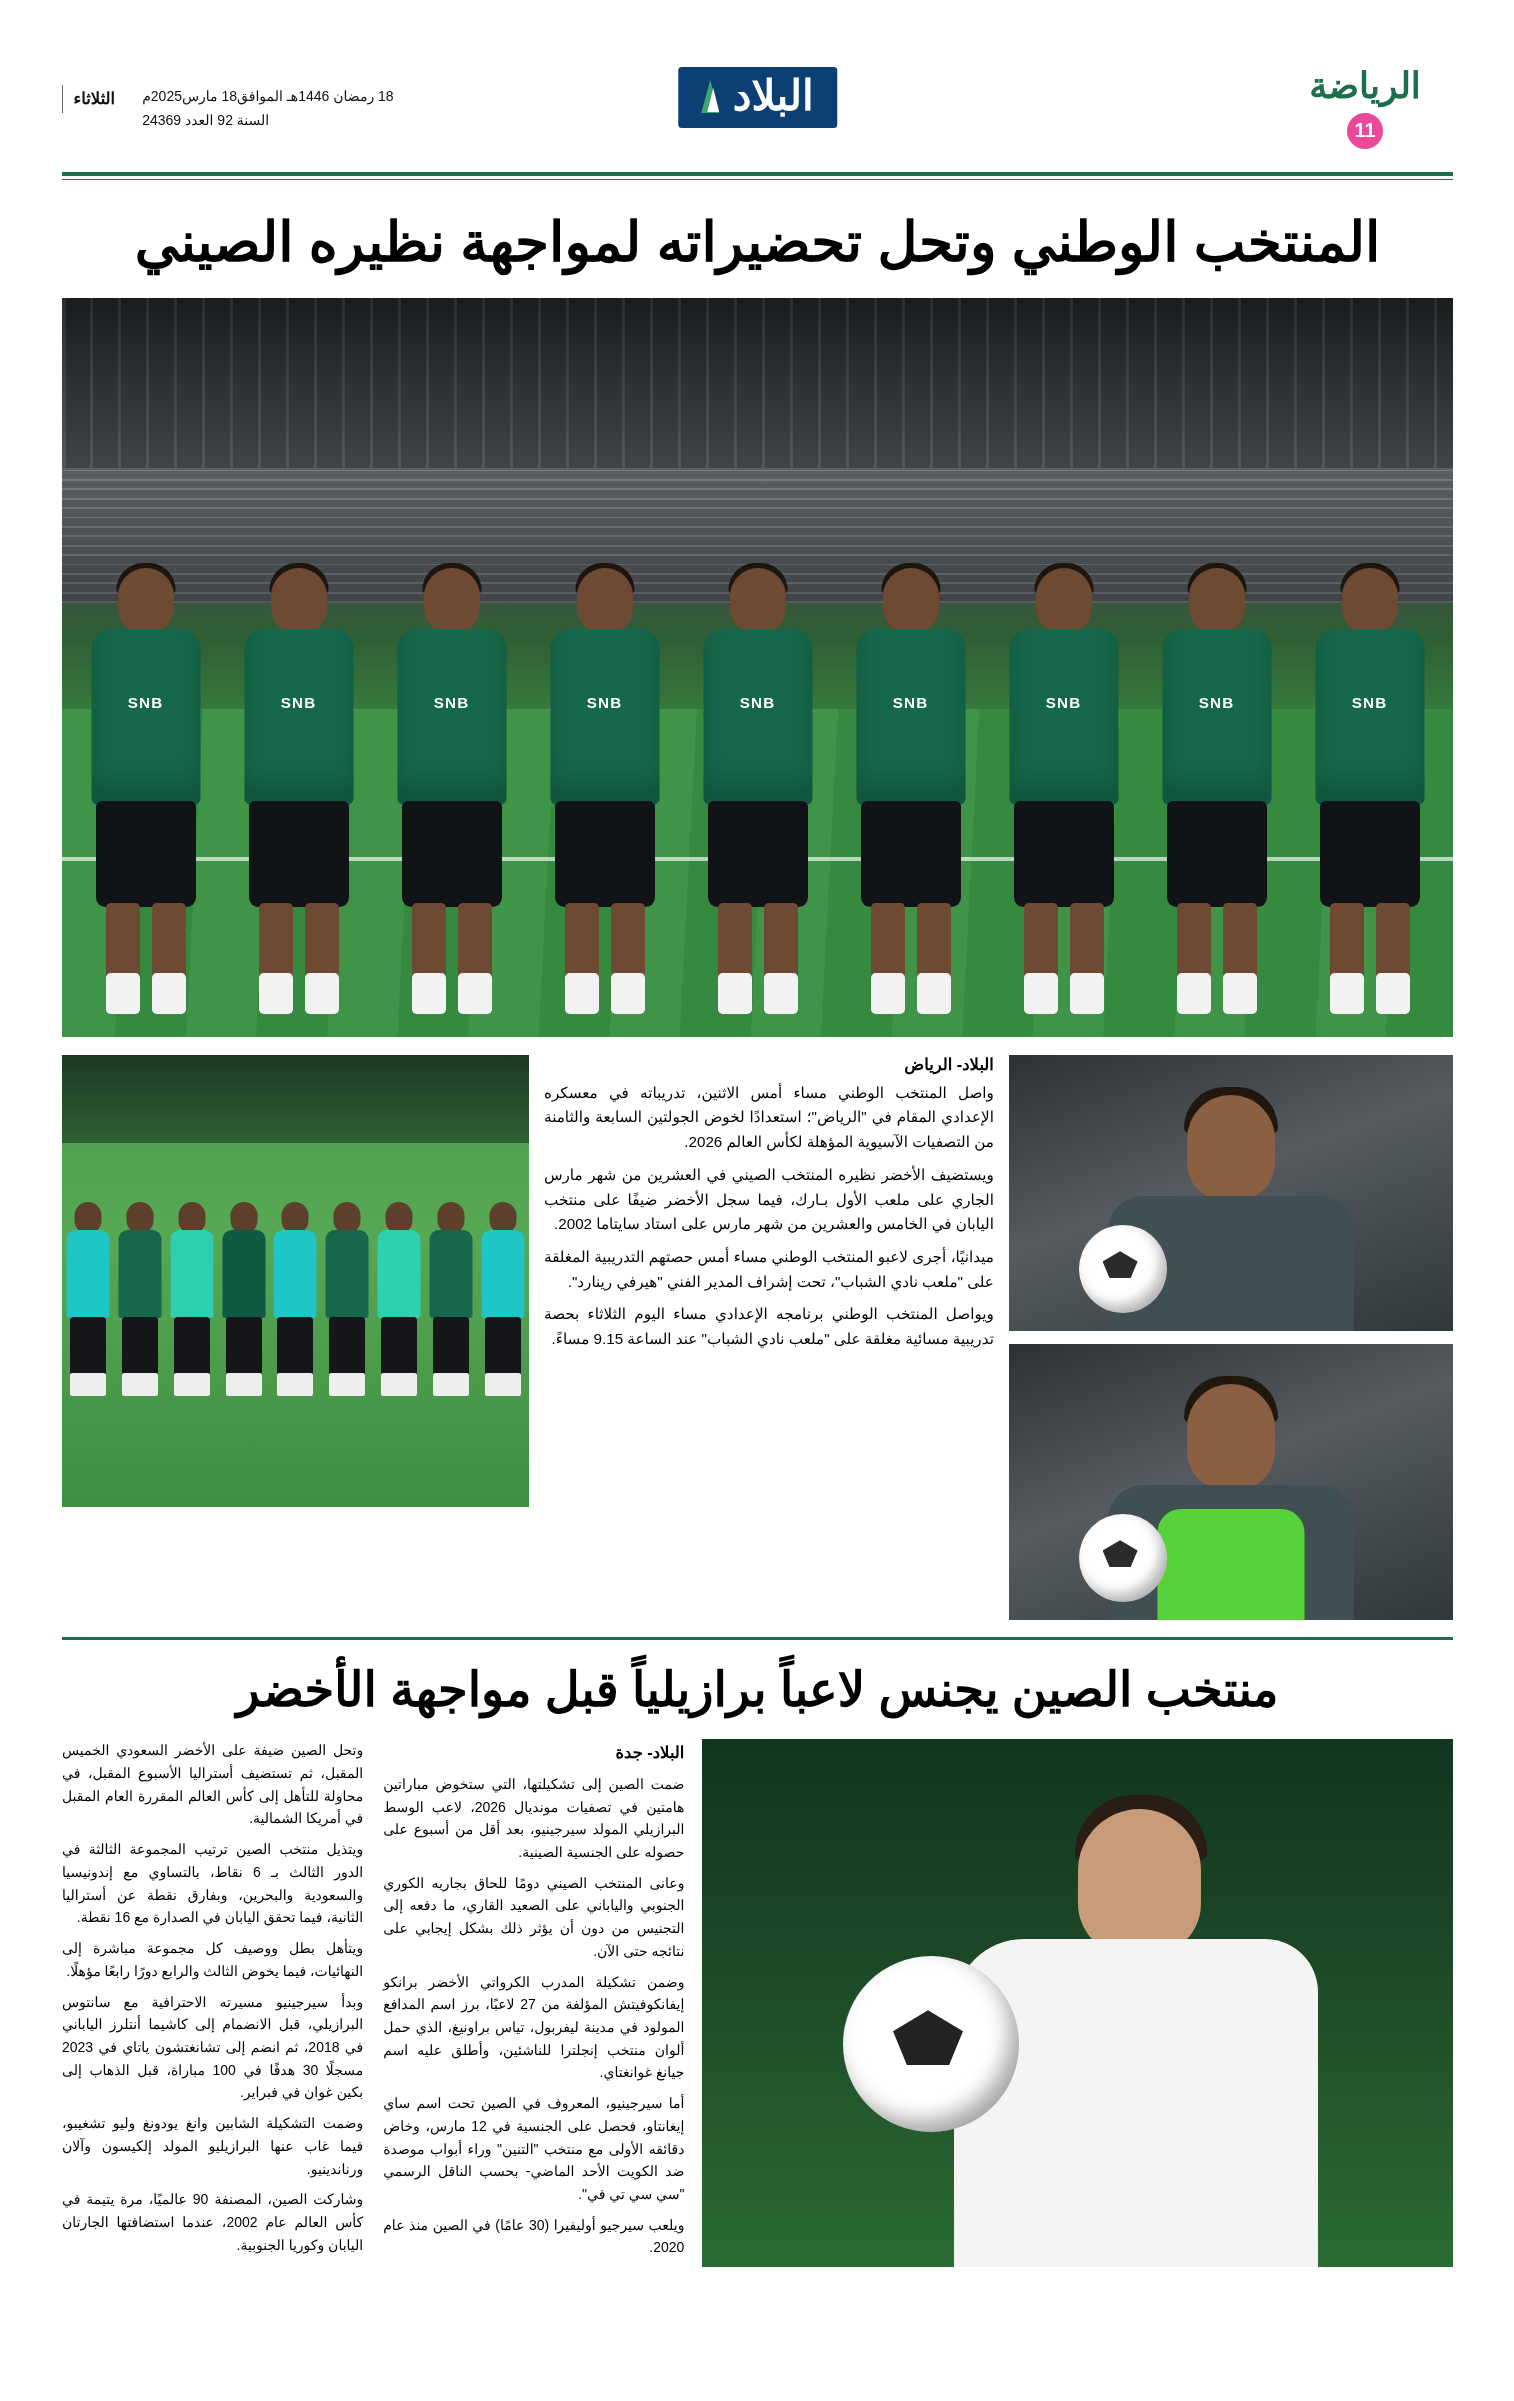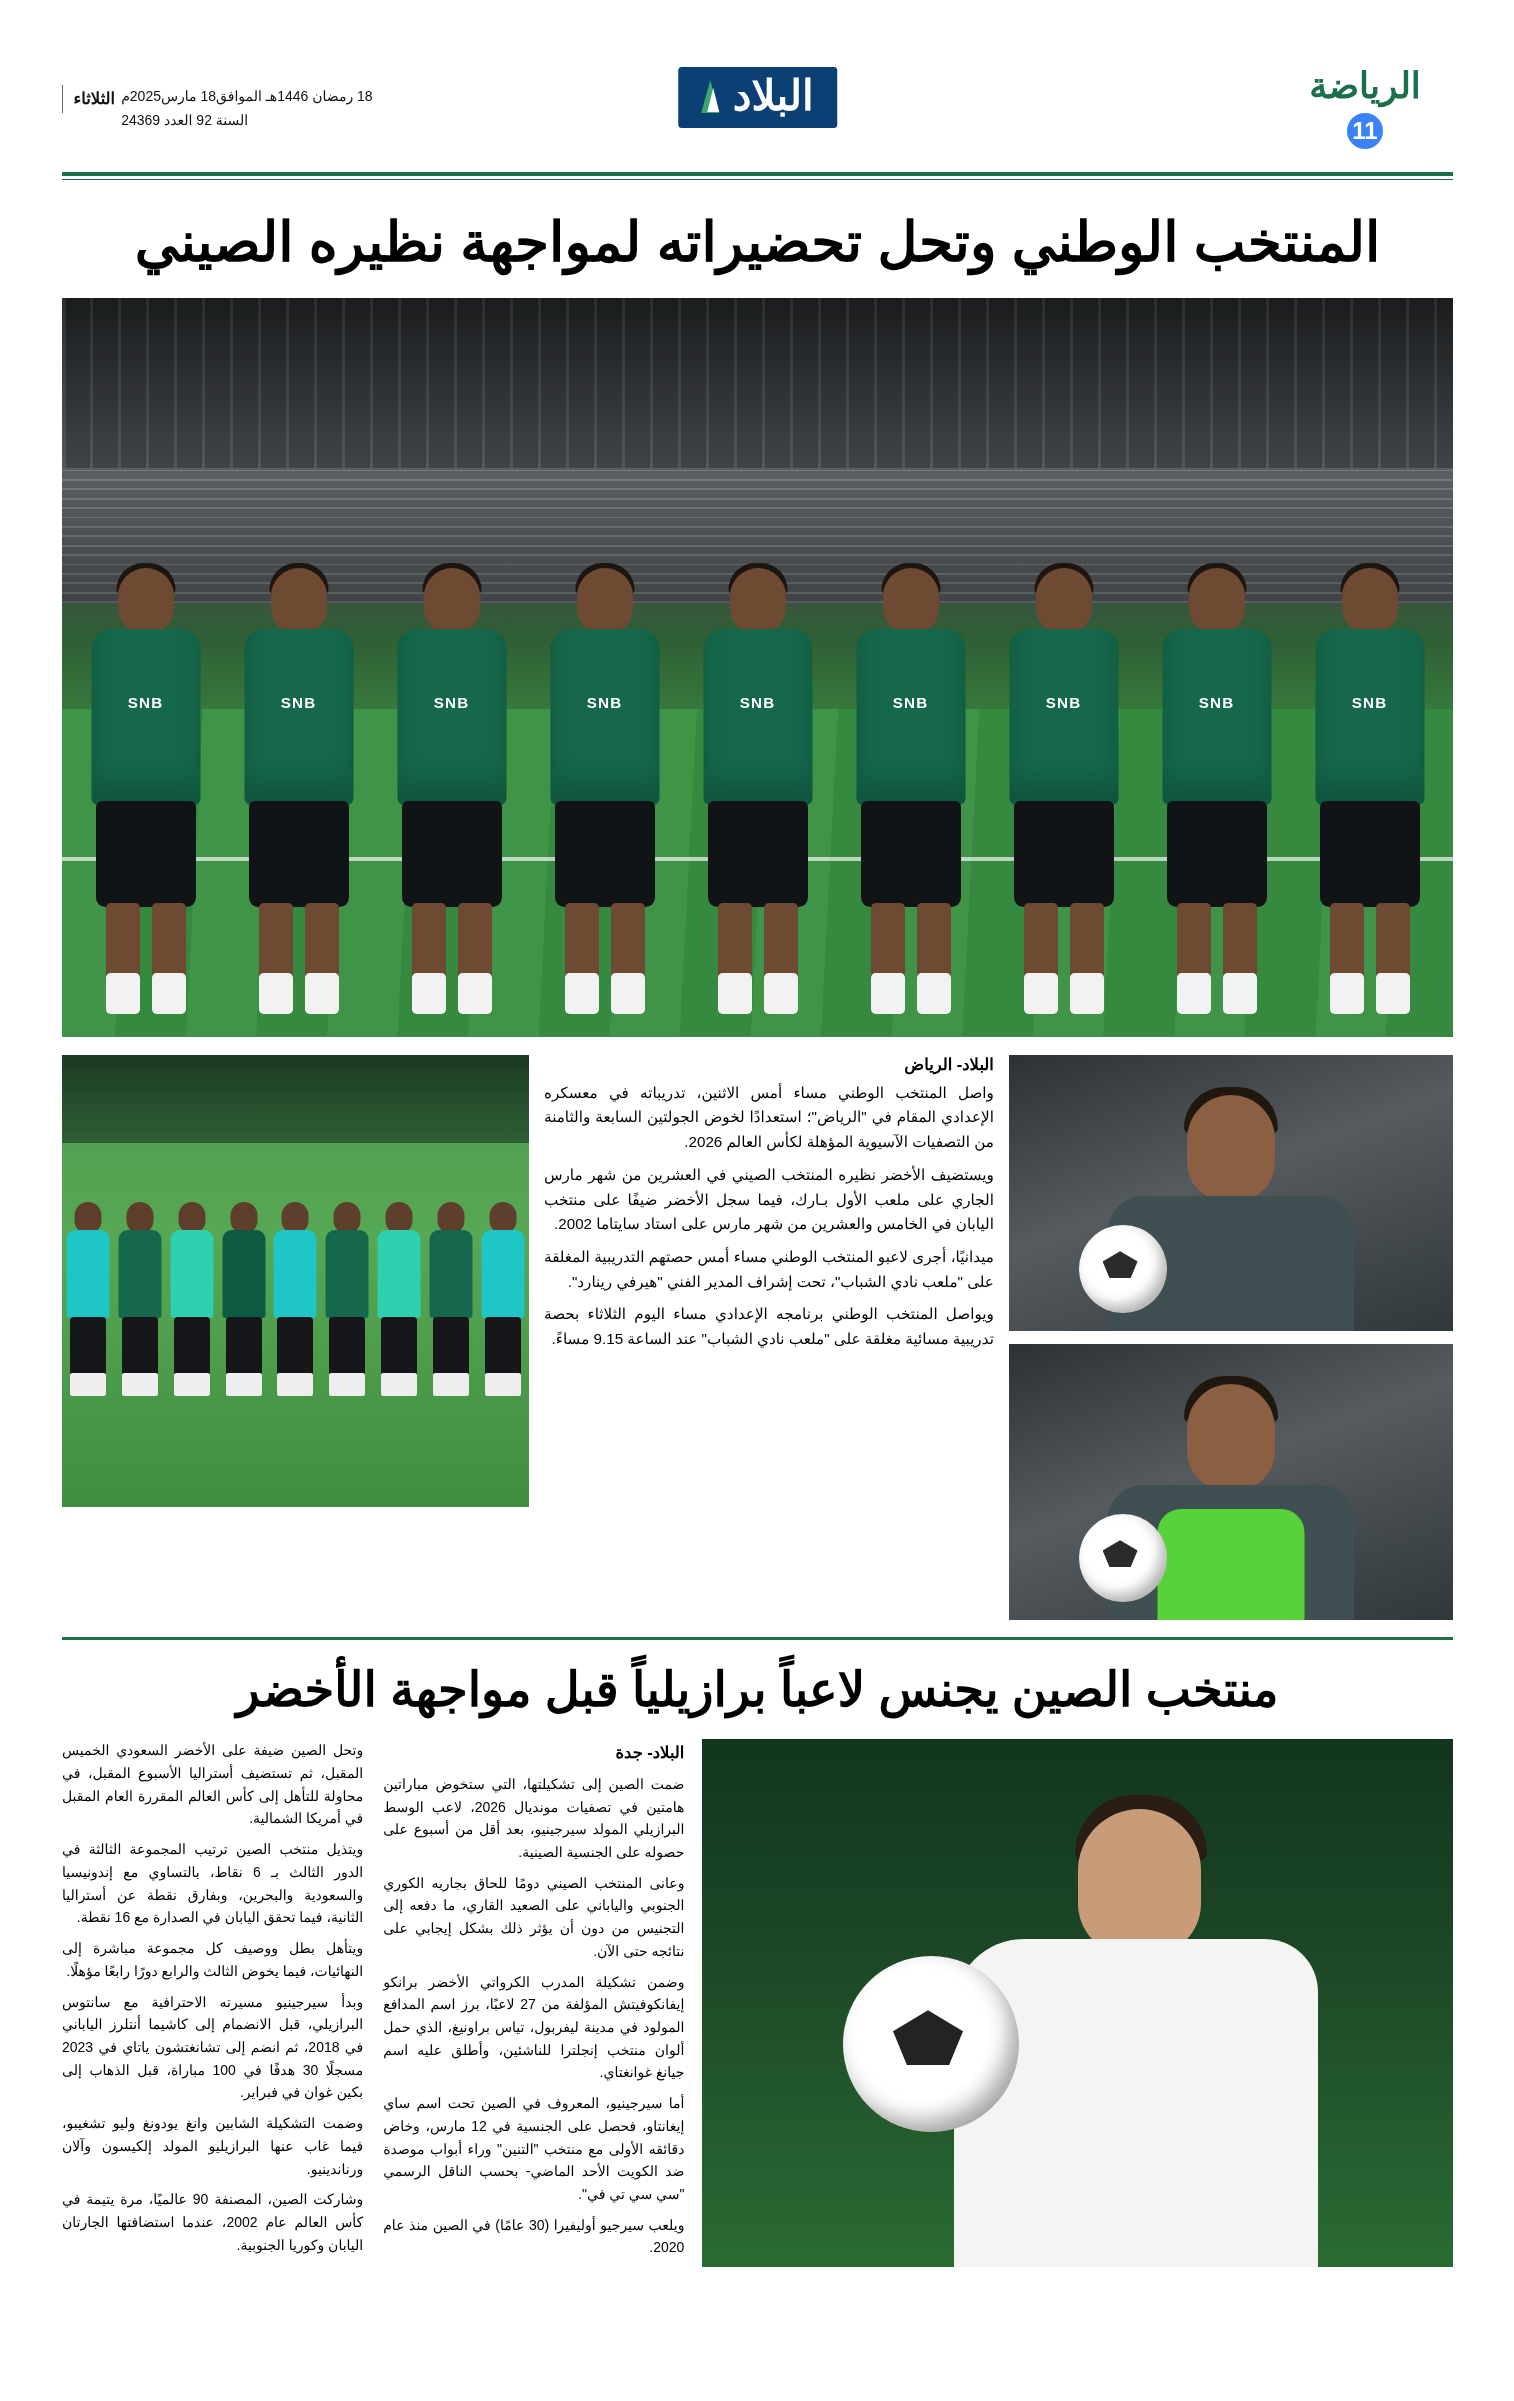--- a/index.html
+++ b/index.html
@@ -44,23 +44,23 @@
     font-weight: bold;
     color: #1b6f4a;
     letter-spacing: -0.6px;
     line-height: 1;
   }
   .page-number-circle {
     margin-top: 8.2px;
     width: 36px;
     height: 36px;
     border-radius: 50%;
-    background: #3b82f6;
+    background: #ec4899;
     color: #fff;
-    font-size: 24px;
+    font-size: 20px;
     font-weight: bold;
     display: flex;
     align-items: center;
     justify-content: center;
   }
   .logo-wrap {
     position: absolute;
     left: 50%;
     transform: translateX(-50%);
     top: 35px;
@@ -106,21 +106,21 @@
   .issue-info {
     text-align: left;
     font-size: 14px;
     line-height: 1.7;
     color: #111;
     width: 305px;
     display: flex;
     flex-direction: row-reverse;
     align-items: flex-start;
     justify-content: flex-start;
-    gap: 6px;
+    gap: 27px;
   }
   .issue-day {
     font-size: 16.4px;
     font-weight: bold;
     white-space: nowrap;
     padding-left: 10.6px;
     border-left: 1.2px solid #666;
   }
   .issue-lines div { white-space: nowrap; }
 

